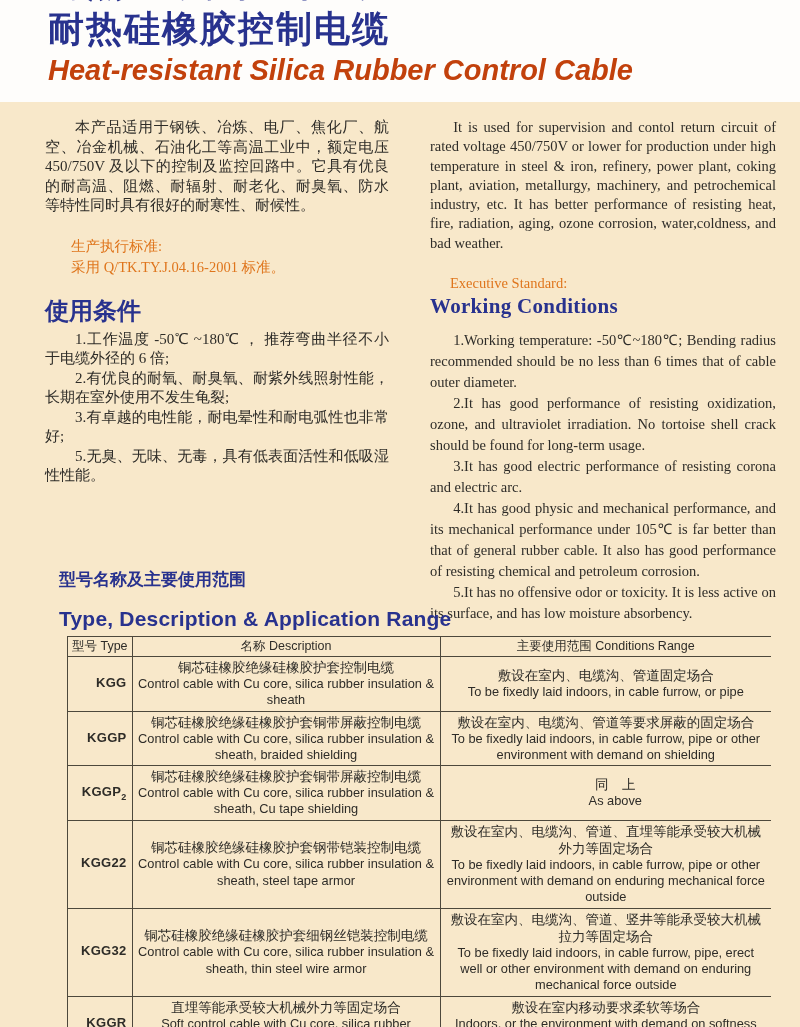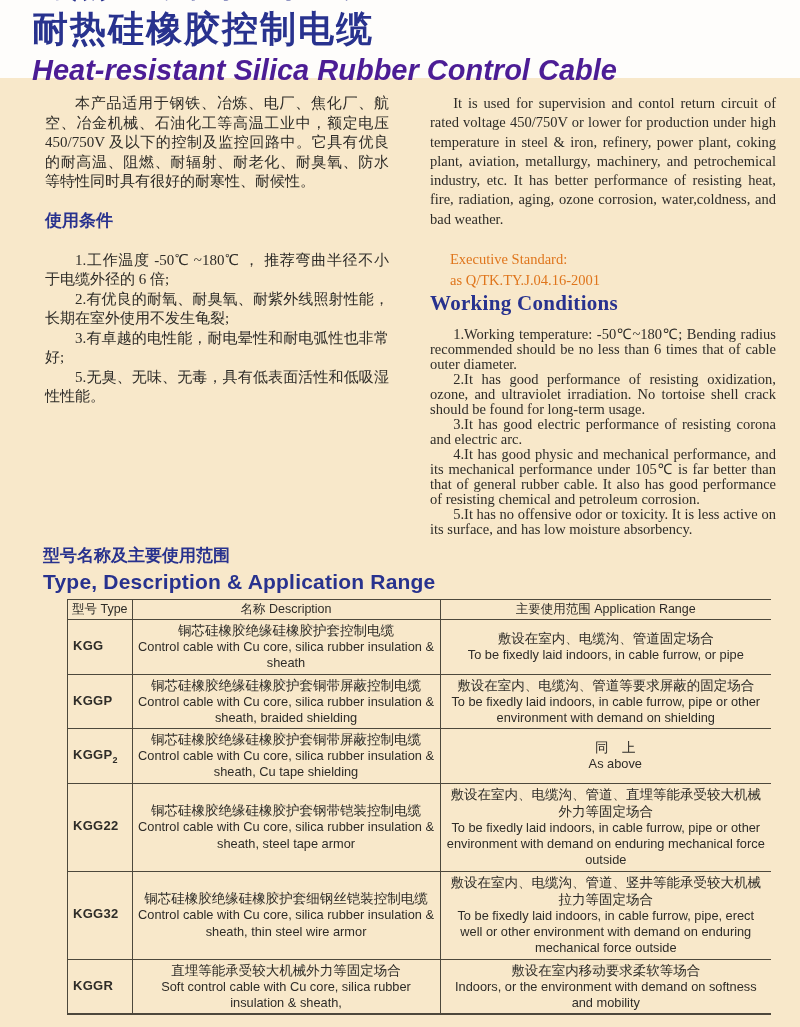--- a/index.html
+++ b/index.html
@@ -2,55 +2,55 @@
 <html><head>
 <meta charset="utf-8">
 <style>
   html,body{margin:0;padding:0;}
   body{
     width:800px;height:1027px;overflow:hidden;
     background:#f8e8ca;color:#2e2c28;
     font-family:"Liberation Sans","DejaVu Sans",sans-serif;
   }
   
-  .masthead{background:#fefdfb;height:78px;box-sizing:border-box;padding-left:32px;}
+  .masthead{background:#fefdfb;height:102px;box-sizing:border-box;padding-left:48px;}
   .clip-strip{height:7px;overflow:hidden;}
   .clip-strip span{display:block;font-size:36px;font-weight:bold;color:#28328e;letter-spacing:2px;margin-top:-41px;}
   .cn-title{margin:0;font-size:36px;line-height:44px;font-weight:bold;color:#28328e;letter-spacing:2px;}
-  .en-title{margin:0;font-size:29px;line-height:38px;font-weight:bold;font-style:italic;color:#4c1d95;}
+  .en-title{margin:0;font-size:29px;line-height:38px;font-weight:bold;font-style:italic;color:#c2410c;}
   
   .columns{display:flex;height:448px;margin-top:14px;padding-left:45px;box-sizing:border-box;font-family:Liberation Serif, serif;}
   .col-cn{width:344px;margin-right:41px;flex:none;}
   .col-en{width:346px;flex:none;}
   .intro-cn{margin:2px 0 0;font-size:15px;line-height:19.5px;text-align:justify;text-indent:2em;}
   .intro-en{margin:2px 0 0;font-size:14.5px;line-height:19.3px;text-align:justify;text-indent:1.6em;}
   .standard{color:#df751c;margin-top:20px;font-size:14.5px;line-height:21px;}
   .standard.cn{margin-left:26px;}
   .standard.en{margin-left:20px;}
   .cond-head{color:#28328e;margin:0;}
-  .cond-head.cn{font-size:17px;margin-top:17px;margin-bottom:19px;}
+  .cond-head.cn{font-size:24px;margin-top:17px;margin-bottom:3px;}
   .cond-head.en{font-size:21px;margin-bottom:11px;letter-spacing:0.3px;}
   .li-cn{margin:0;font-size:15px;line-height:19.5px;text-align:justify;text-indent:2em;}
-  .li-en{margin:0;font-size:14.5px;line-height:15px;text-align:justify;text-indent:1.6em;}
+  .li-en{margin:0;font-size:14.5px;line-height:21px;text-align:justify;text-indent:1.6em;}
   
   .table-section{padding-left:43px;}
-  .ts-head{color:#28328e;margin:0;}
+  .ts-head{color:#28328e;margin:16px;}
   .ts-head.cn{font-size:17px;margin-top:4px;margin-bottom:3px;}
   .ts-head.en{font-size:21px;margin-bottom:5px;letter-spacing:0.2px;}
   table.type-table{
     border-collapse:collapse;margin-left:24px;width:704px;table-layout:fixed;
     border-left:1px solid #4d483c;border-top:1px solid #4d483c;border-bottom:2px solid #4d483c;
   }
   .type-table th,.type-table td{border-bottom:1px solid #4d483c;vertical-align:middle;padding:2px 5px;}
   .type-table td+td,.type-table th+th{border-left:1px solid #4d483c;text-align:center;}
   .type-table th{font-size:12.5px;font-weight:normal;padding:1px 1px;white-space:nowrap;margin-left:16px;}
   .c-type{width:62px;}
   .c-desc{width:296px;}
   .c-range{width:318px;}
-  td.c-type{text-align:left;font-size:13px;font-weight:600;letter-spacing:0.3px;}
+  td.c-type{text-align:right;font-size:13px;font-weight:600;letter-spacing:0.3px;}
   td.c-type sub{font-size:9px;font-weight:600;}
   .cn-line{font-size:13.5px;line-height:17px;}
   .en-line{font-size:12.8px;line-height:16.3px;}
   td.center{text-align:center;padding-left:24px;}
 </style>
 </head>
 <body>
 
 <div>
 
@@ -59,32 +59,35 @@
       <span>耐热硅橡胶控制电缆</span>
     </div>
     <h1 class="cn-title">耐热硅橡胶控制电缆</h1>
     <h2 class="en-title">Heat-resistant Silica Rubber Control Cable</h2>
   </header>
 
   <div class="columns">
 
     <div class="col-cn">
       <p class="intro-cn">本产品适用于钢铁、冶炼、电厂、焦化厂、航空、冶金机械、石油化工等高温工业中，额定电压 450/750V 及以下的控制及监控回路中。它具有优良的耐高温、阻燃、耐辐射、耐老化、耐臭氧、防水等特性同时具有很好的耐寒性、耐候性。</p>
+      <div class="standard cn">
+        <div>生产执行标准:</div>
+        <div>采用 Q/TK.TY.J.04.16-2001 标准。</div>
+      </div>
       <h3 class="cond-head cn">使用条件</h3>
       <p class="li-cn">1.工作温度 -50℃ ~180℃ ， 推荐弯曲半径不小于电缆外径的 6 倍;</p>
       <p class="li-cn">2.有优良的耐氧、耐臭氧、耐紫外线照射性能，长期在室外使用不发生龟裂;</p>
       <p class="li-cn">3.有卓越的电性能，耐电晕性和耐电弧性也非常好;</p>
       <p class="li-cn">5.无臭、无味、无毒，具有低表面活性和低吸湿性性能。</p>
     </div>
 
     <div class="col-en">
       <p class="intro-en">It is used for supervision and contol return circuit of rated voltage 450/750V or lower for production under high temperature in steel &amp; iron, refinery, power plant, coking plant, aviation, metallurgy, machinery, and petrochemical industry, etc. It has better performance of resisting heat, fire, radiation, aging, ozone corrosion, water,coldness, and bad weather.</p>
       <div class="standard en">
         <div>Executive Standard:</div>
-        <div>as  Q/TK.TY.J.04.16-2001</div>
       </div>
       <h3 class="cond-head en">Working Conditions</h3>
       <p class="li-en">1.Working temperature: -50℃~180℃; Bending radius recommended should be no less than 6 times that of cable outer diameter.</p>
       <p class="li-en">2.It has good performance of resisting oxidization, ozone, and ultraviolet irradiation. No tortoise shell crack should be found for long-term usage.</p>
       <p class="li-en">3.It has good electric performance of resisting corona and electric arc.</p>
       <p class="li-en">4.It has good physic and mechanical performance, and its mechanical performance under 105℃ is far better than that of general rubber cable. It also has good performance of resisting chemical and petroleum corrosion.</p>
       <p class="li-en">5.It has no offensive odor or toxicity. It is less active on its surface, and has low moisture absorbency.</p>
     </div>
 
   </div>
@@ -96,21 +99,21 @@
     <table class="type-table">
       <colgroup>
           <col class="c-type">
           <col class="c-desc">
           <col class="c-range">
         </colgroup>
       <thead>
         <tr>
           <th>型号 Type</th>
           <th>名称  Description</th>
-          <th>主要使用范围 Application Range</th>
+          <th>主要使用范围 Conditions Range</th>
         </tr>
       </thead>
       <tbody>
         <tr>
           <td class="c-type"><span>KGG</span><sub></sub></td>
           <td class="c-desc">
             <div class="cn-line">铜芯硅橡胶绝缘硅橡胶护套控制电缆</div>
             <div class="en-line">Control cable with Cu core, silica rubber insulation &amp; sheath</div>
           </td>
           <td class="c-range">

